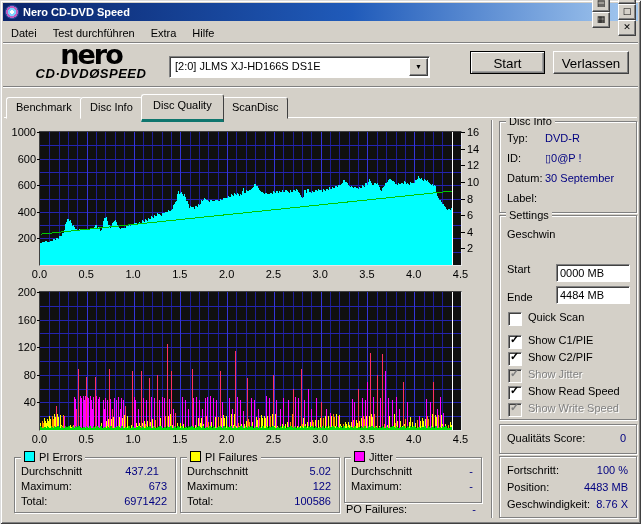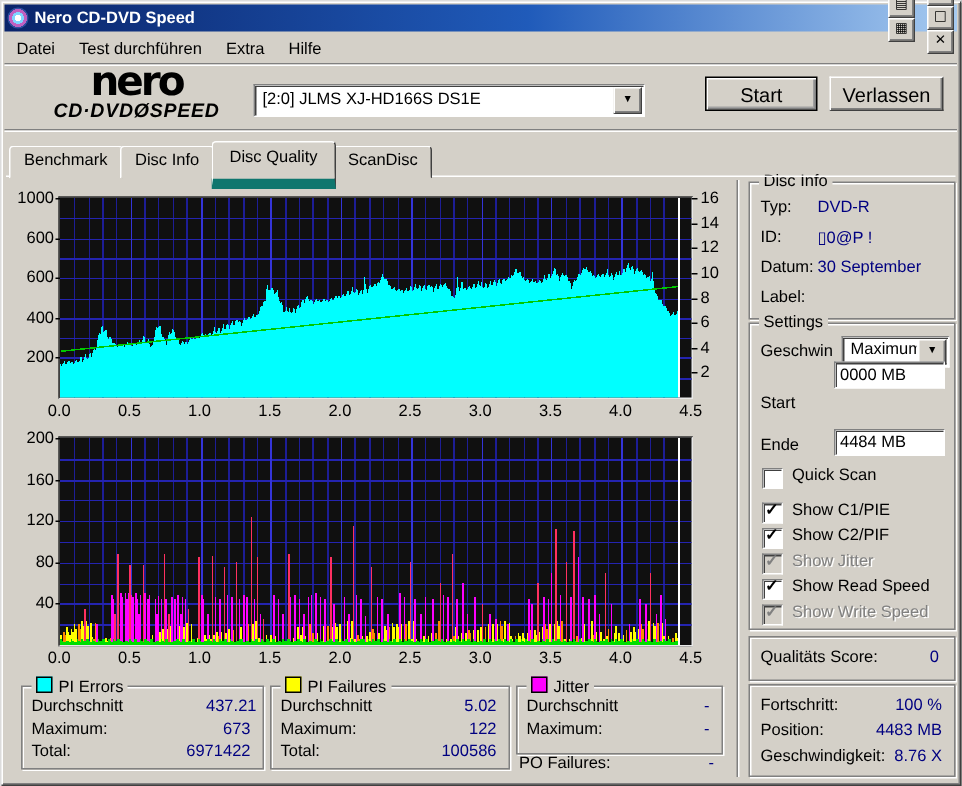--- a/index.html
+++ b/index.html
@@ -23,21 +23,21 @@
   .combo{position:absolute;left:169px;top:56px;width:259px;height:20px;background:#fff;
        border:1px solid;border-color:#808080 #fff #fff #808080;box-shadow:inset 1px 1px 0 #404040;display:flex;}
   .combo-text{flex:1;padding:3px 4px 0 5px;white-space:nowrap;overflow:hidden;}
   .combo-btn{width:17px;margin:1px;background:#d4d0c8;border:1px solid;border-color:#fff #404040 #404040 #fff;
        box-shadow:inset -1px -1px 0 #808080;font-size:7px;text-align:center;line-height:15px;}
   .btn{position:absolute;height:23px;background:#d4d0c8;border:1px solid;border-color:#fff #404040 #404040 #fff;
        box-shadow:inset -1px -1px 0 #808080;text-align:center;line-height:21px;}
   .btn.default{border:1px solid #000;box-shadow:inset 1px 1px 0 #fff, inset -1px -1px 0 #808080, inset -2px -2px 0 #a0a0a0;}
   .tab{position:absolute;top:97px;height:20px;background:#d4d0c8;border:1px solid;border-color:#fff #404040 transparent #fff;
        border-radius:3px 3px 0 0;padding:0 9px;line-height:19px;z-index:2;white-space:nowrap;}
-  .tab.active{top:94px;height:24px;z-index:6;padding:0 11px;line-height:21px;border-bottom:7px solid #0f766e;}
+  .tab.active{top:94px;height:24px;z-index:6;padding:0 11px;line-height:21px;border-bottom:3px solid #0f766e;}
   .tabline{position:absolute;left:4px;right:4px;top:117px;height:1px;background:#fff;z-index:1;}
   .plot{position:absolute;background:#101010;border:1px solid;border-color:#404040 #e8e8e8 #e8e8e8 #404040;}
   .axlbl{position:absolute;font-size:11px;white-space:nowrap;}
   .tick{position:absolute;background:#000;}
   .vsep{position:absolute;left:491px;top:120px;height:398px;width:0;border-left:1px solid #808080;border-right:1px solid #fff;}
   .gbox{position:absolute;border:1px solid #808080;box-shadow:1px 1px 0 #fff, inset 1px 1px 0 #fff;}
   .gtitle{position:absolute;top:-7px;left:6px;background:#d4d0c8;padding:0 3px;line-height:13px;white-space:nowrap;}
   .panel{position:absolute;border:1px solid #808080;box-shadow:1px 1px 0 #fff, inset 1px 1px 0 #fff;}
   .lbl{position:absolute;white-space:nowrap;}
   .val{position:absolute;color:#000080;white-space:nowrap;}
@@ -193,26 +193,22 @@
         <div class="lbl" style="left: 7px; top: 50px;">Datum:</div>
         <div class="val" style="left: 45px; top: 50px;">30 September</div>
         <div class="lbl" style="left: 7px; top: 70px;">Label:</div>
         <div class="val" style="left: 45px; top: 70px;"></div>
       </div>
   </div>
 
   <div class="gbox" style="left:499px;top:215px;width:136px;height:203px;">
     <div class="gtitle">Settings</div>
     <div class="lbl" style="left:7px;top:12px;">Geschwin</div>
-    <div class="combo" style="left:61px;top:8px;width:70px;height:19px;">
-      <div class="combo-text" style="padding-top:2px;">Maximum</div>
-      <div class="combo-btn" style="line-height:14px;">▼</div>
-    </div>
     <div class="lbl" style="left:7px;top:47px;">Start</div>
-    <input class="edit" style="left: 56px; top: 25px; width: 66px; height: 14px;" value="0000 MB">
+    <input class="edit" style="left: 56px; top: 48px; width: 66px; height: 14px;" value="0000 MB">
     <div class="lbl" style="left:7px;top:75px;">Ende</div>
     <input class="edit" style="left: 56px; top: 70px; width: 66px; height: 14px;" value="4484 MB">
     <div>
         <div class="cb" style="left: 8px; top: 96px;"></div>
         <div class="cblabel" style="left: 28px; top: 95px;">Quick Scan</div>
         <div class="cb" style="left: 8px; top: 119px;">
           <span class="chk">✓</span>
         </div>
         <div class="cblabel" style="left: 28px; top: 118px;">Show C1/PIE</div>
         <div class="cb" style="left: 8px; top: 136px;">
@@ -247,21 +243,21 @@
         <div class="val r" style="right: 8px; top: 24px;">4483 MB</div>
         <div class="lbl" style="left: 7px; top: 41px;">Geschwindigkeit:</div>
         <div class="val r" style="right: 8px; top: 41px;">8.76 X</div>
       </div>
   </div>
 
   <div>
       <div class="gbox" style="left: 14px; top: 457px; width: 160px; height: 54px;">
         <div class="gtitle"><span class="swatch" style="background: rgb(0, 255, 255);"></span><span>PI Errors</span></div>
         <div class="lbl" style="left: 6px; top: 7px;">Durchschnitt</div>
-        <div class="val r" style="right: 4px; top: 7px; margin-left: 40px;">437.21</div>
+        <div class="val r" style="right: 16px; top: 7px; margin-left: 40px;">437.21</div>
         <div class="lbl" style="left: 6px; top: 22px;">Maximum:</div>
         <div class="val r" style="right: 8px; top: 22px;">673</div>
         <div class="lbl" style="left: 6px; top: 37px;">Total:</div>
         <div class="val r" style="right: 8px; top: 37px;">6971422</div>
       </div>
       <div class="gbox" style="left: 180px; top: 457px; width: 158px; height: 54px;">
         <div class="gtitle"><span class="swatch" style="background: rgb(255, 255, 0);"></span><span>PI Failures</span></div>
         <div class="lbl" style="left: 6px; top: 7px;">Durchschnitt</div>
         <div class="val r" style="right: 8px; top: 7px;">5.02</div>
         <div class="lbl" style="left: 6px; top: 22px;">Maximum:</div>

